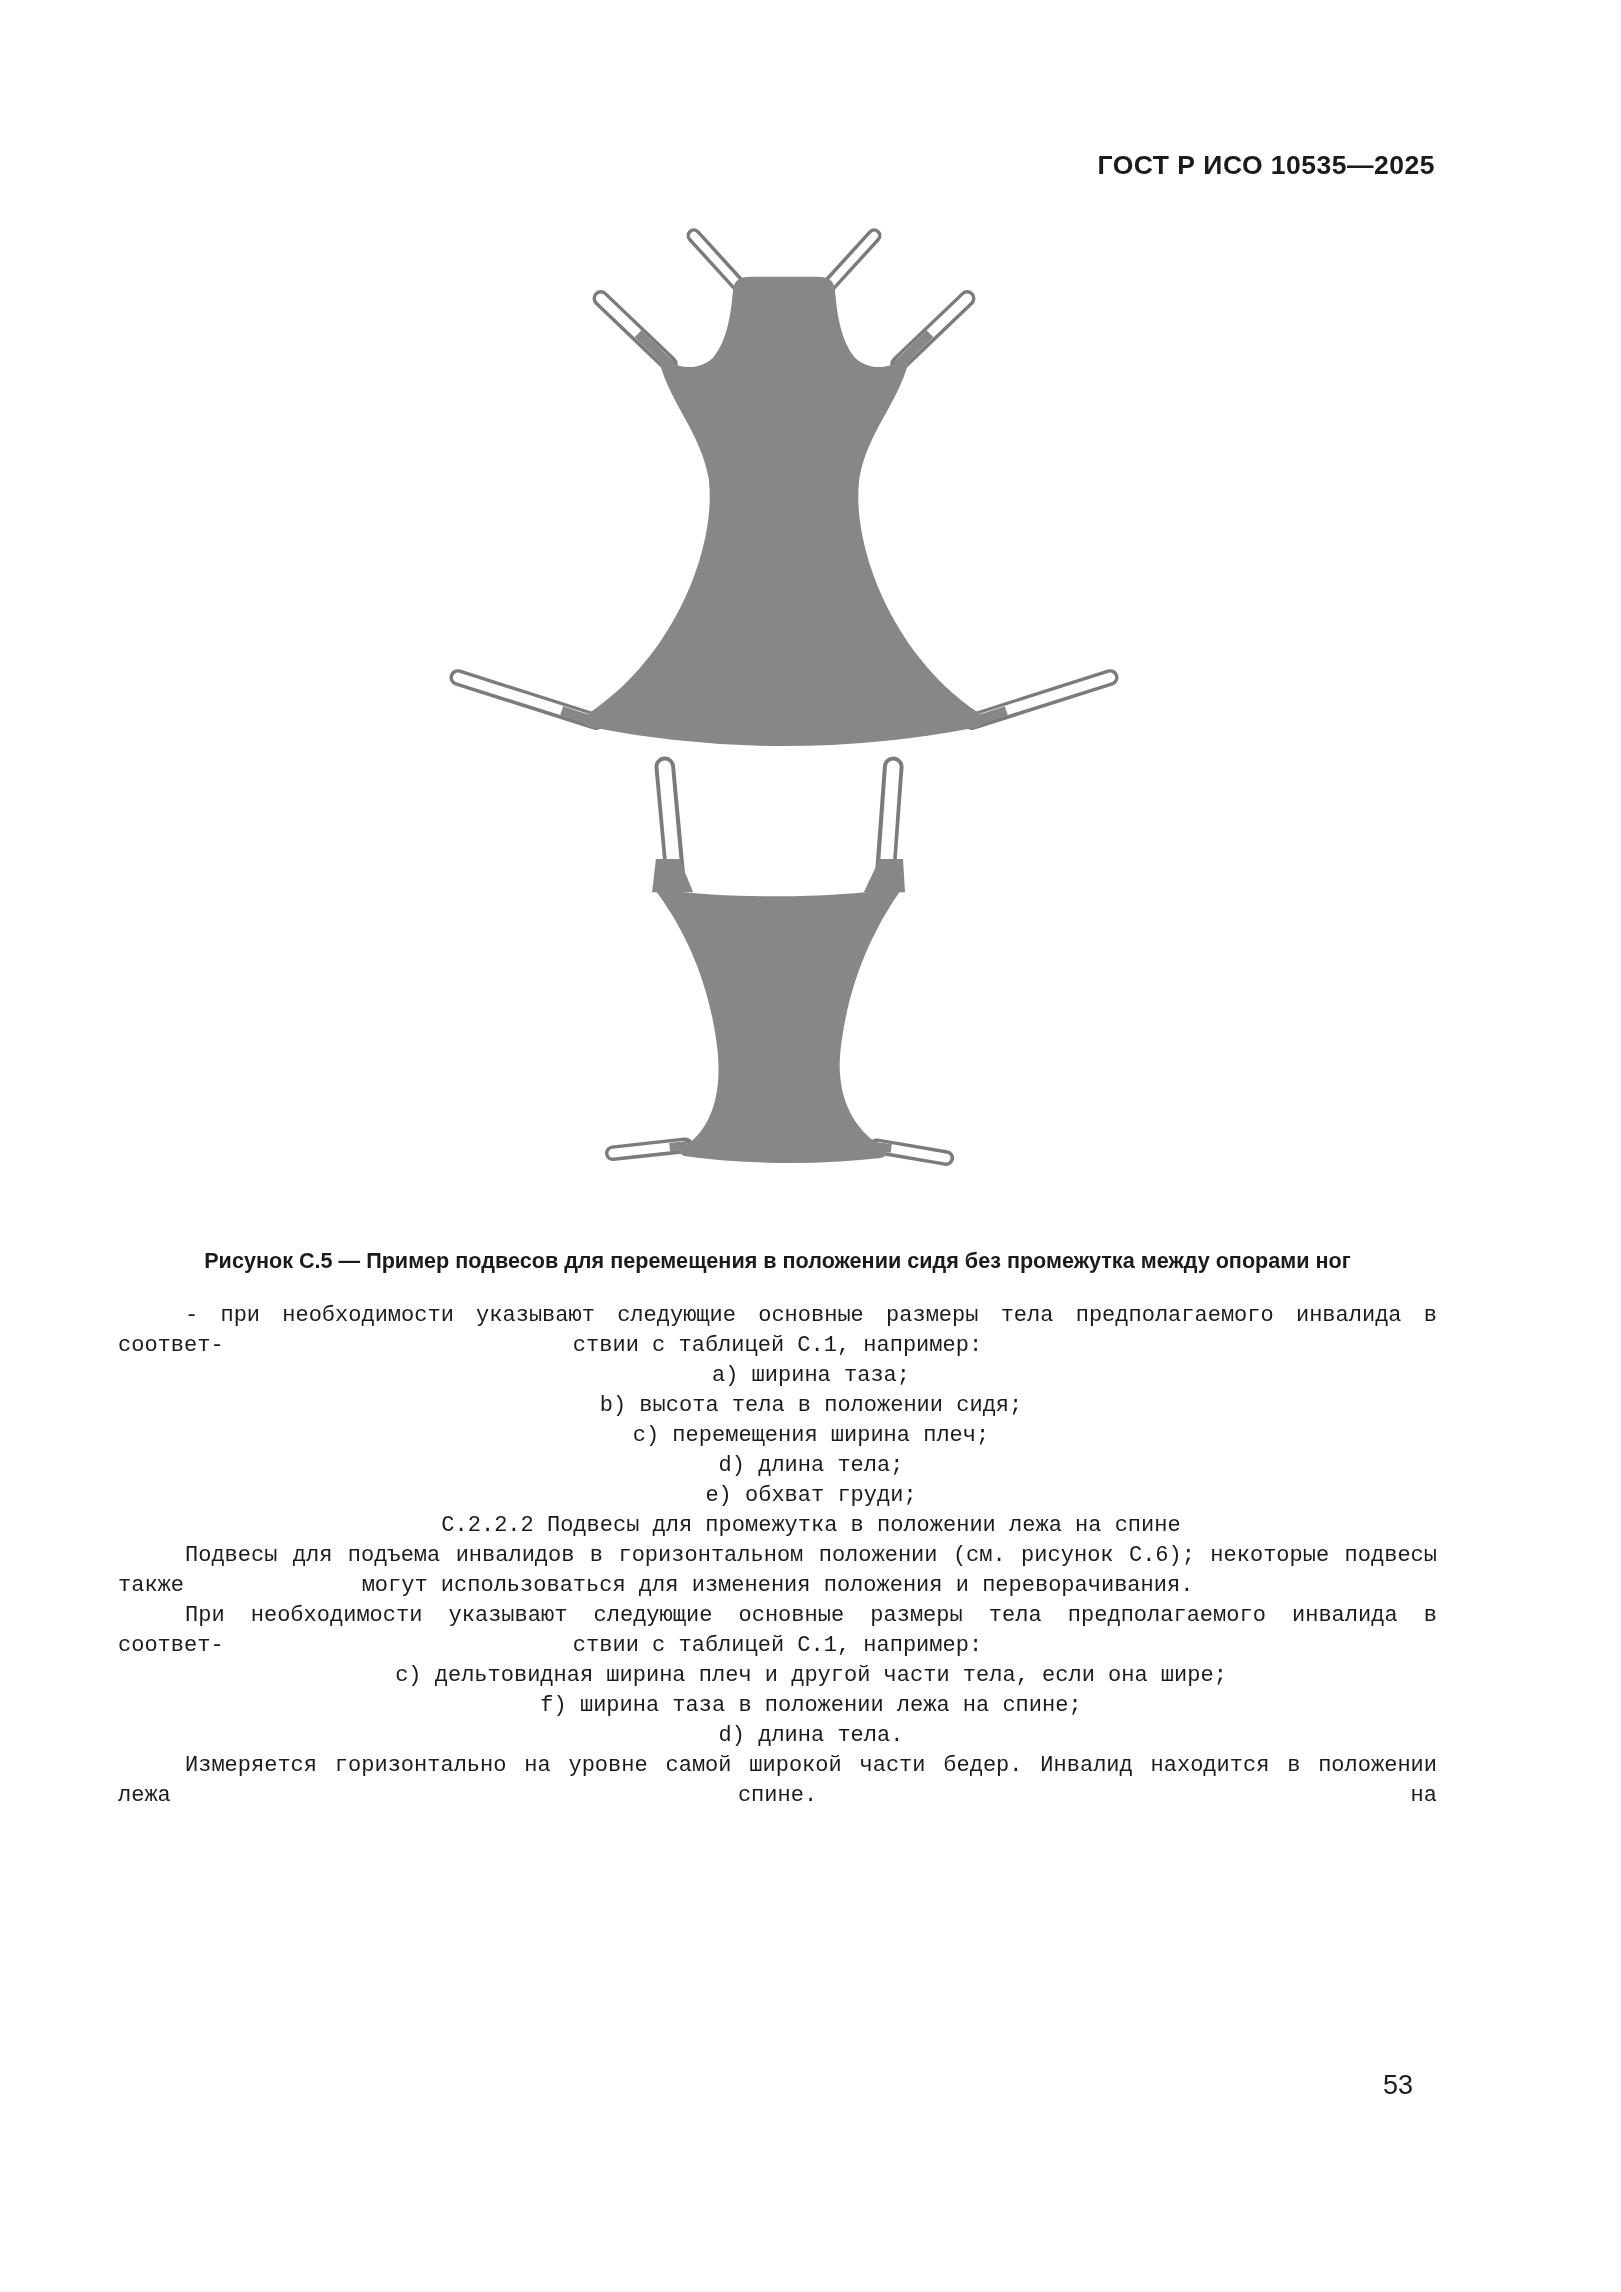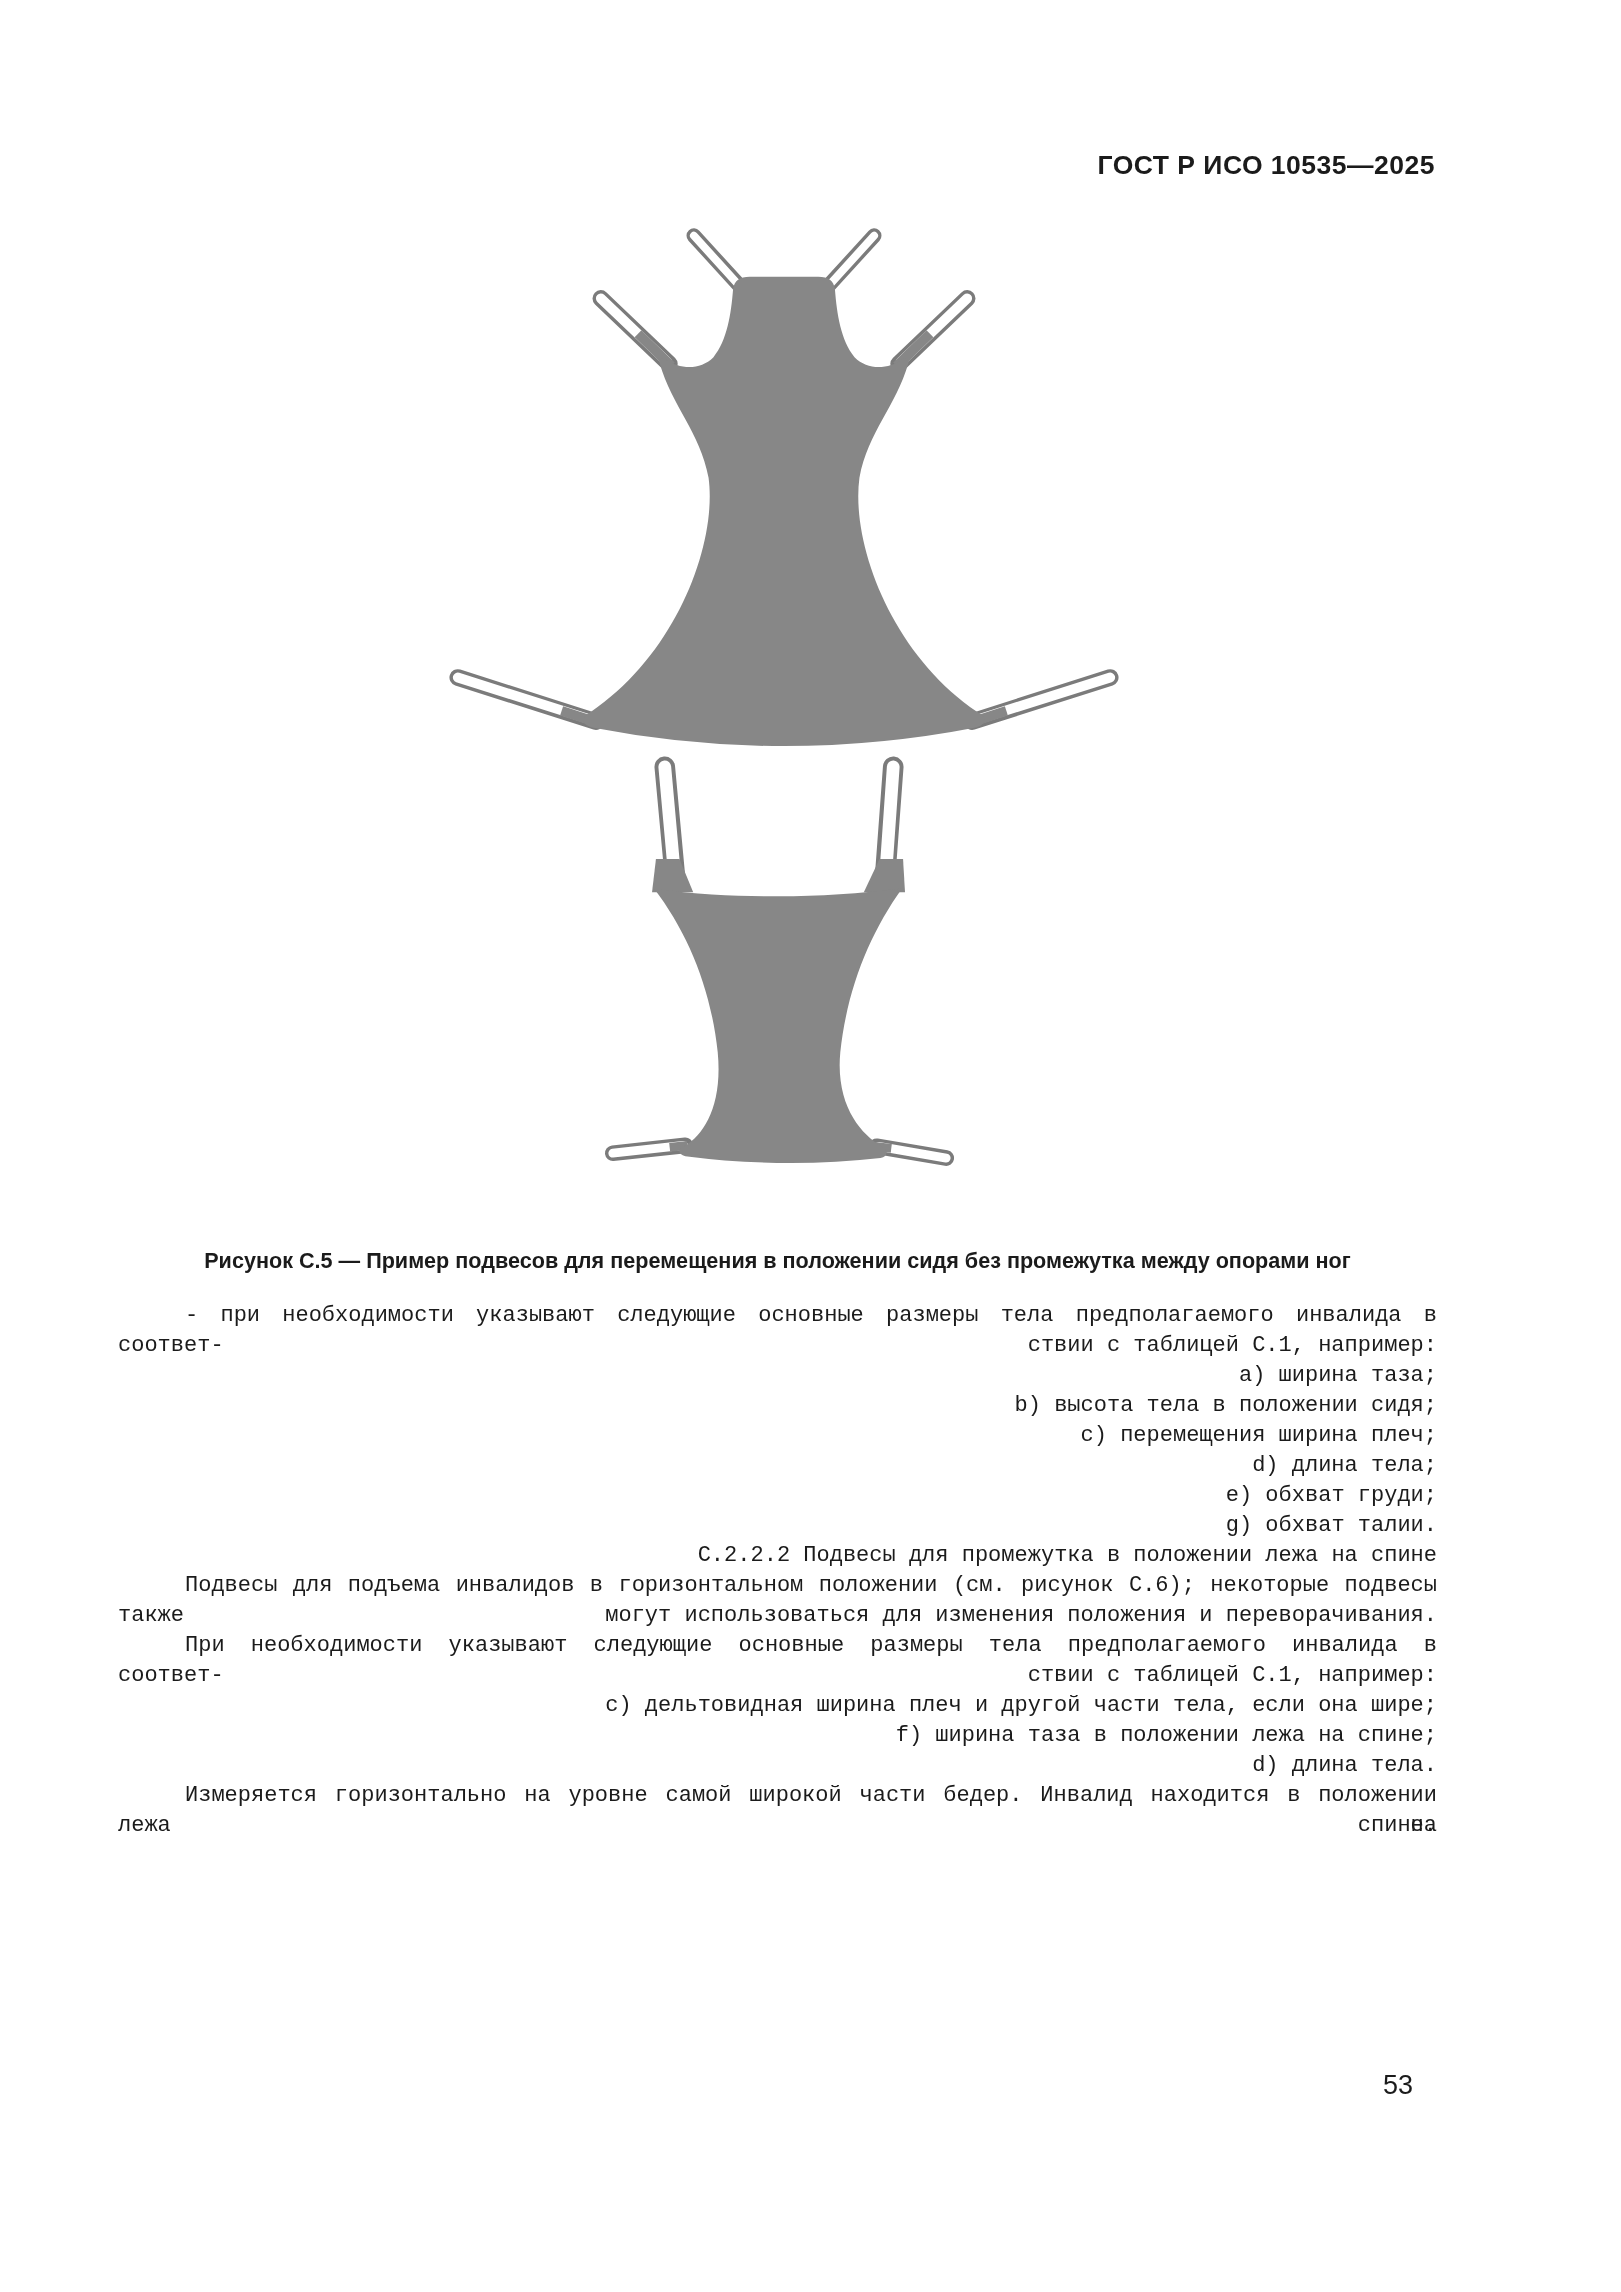--- a/index.html
+++ b/index.html
@@ -47,21 +47,21 @@
     left: 118px;
     top: 1301px;
     width: 1319px;
     font-size: 22px;
     font-family: Liberation Mono, monospace;
   }
   .body-text .line {
     height: 30px;
     line-height: 30px;
     white-space: nowrap;
-    text-align: right;
+    text-align: center;
   }
   .body-text .line.indent { text-indent: 67px; }
   .body-text .line.justify {
     white-space: normal;
     text-align: justify;
     text-align-last: justify;
   }
   .page-number {
     position: absolute;
     top: 2070px;
@@ -157,21 +157,20 @@
   <div class="fig-caption">Рисунок С.5 — Пример подвесов для перемещения в положении сидя без промежутка между опорами ног</div>
 
   <div class="body-text">
       <div class="line indent justify">- при необходимости указывают следующие основные размеры тела предполагаемого инвалида в соответ-</div>
       <div class="line">ствии с таблицей С.1, например:</div>
       <div class="line indent">a) ширина таза;</div>
       <div class="line indent">b) высота тела в положении сидя;</div>
       <div class="line indent">c) перемещения ширина плеч;</div>
       <div class="line indent">d) длина тела;</div>
       <div class="line indent">e) обхват груди;</div>
-      <div class="line indent">g) обхват талии.</div>
       <div class="line indent">С.2.2.2 Подвесы для промежутка в положении лежа на спине</div>
       <div class="line indent justify">Подвесы для подъема инвалидов в горизонтальном положении (см. рисунок С.6); некоторые подвесы также</div>
       <div class="line">могут использоваться для изменения положения и переворачивания.</div>
       <div class="line indent justify">При необходимости указывают следующие основные размеры тела предполагаемого инвалида в соответ-</div>
       <div class="line">ствии с таблицей С.1, например:</div>
       <div class="line indent">c) дельтовидная ширина плеч и другой части тела, если она шире;</div>
       <div class="line indent">f) ширина таза в положении лежа на спине;</div>
       <div class="line indent">d) длина тела.</div>
       <div class="line indent justify">Измеряется горизонтально на уровне самой широкой части бедер. Инвалид находится в положении лежа на</div>
       <div class="line">спине.</div>

